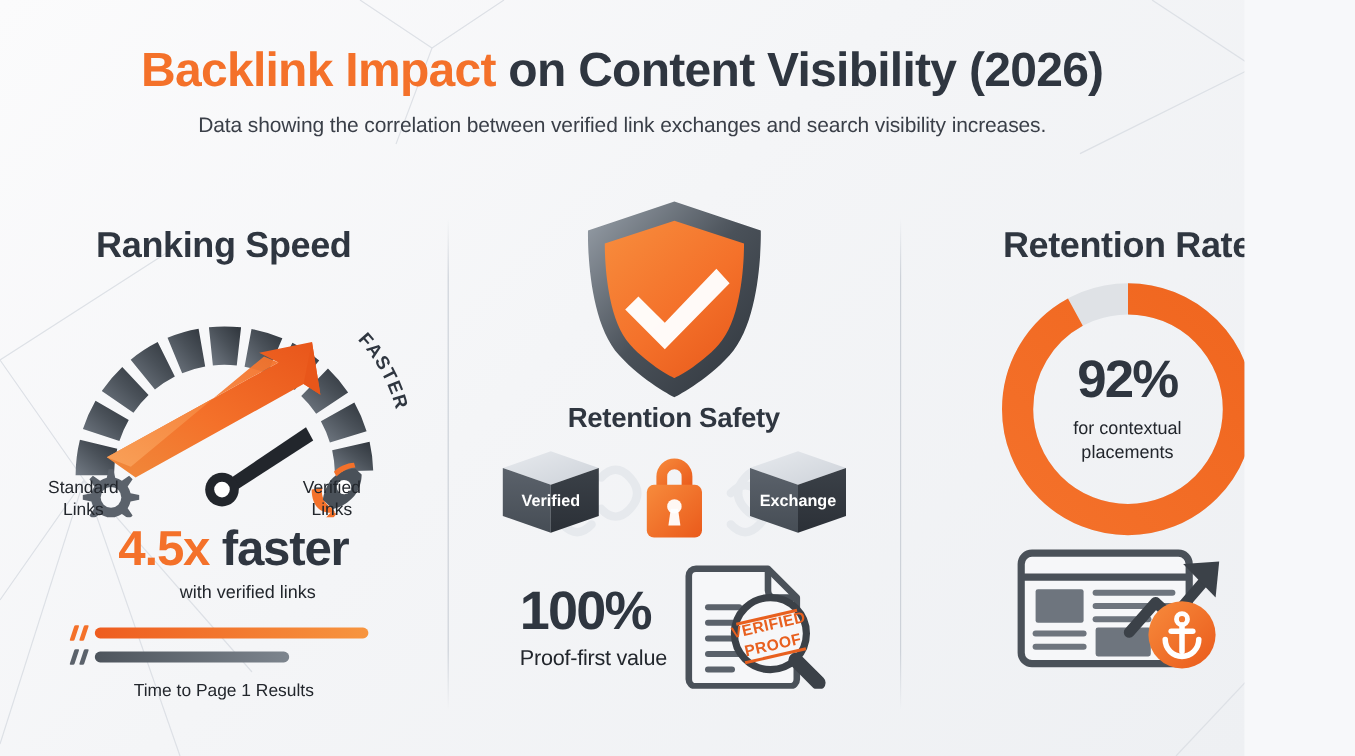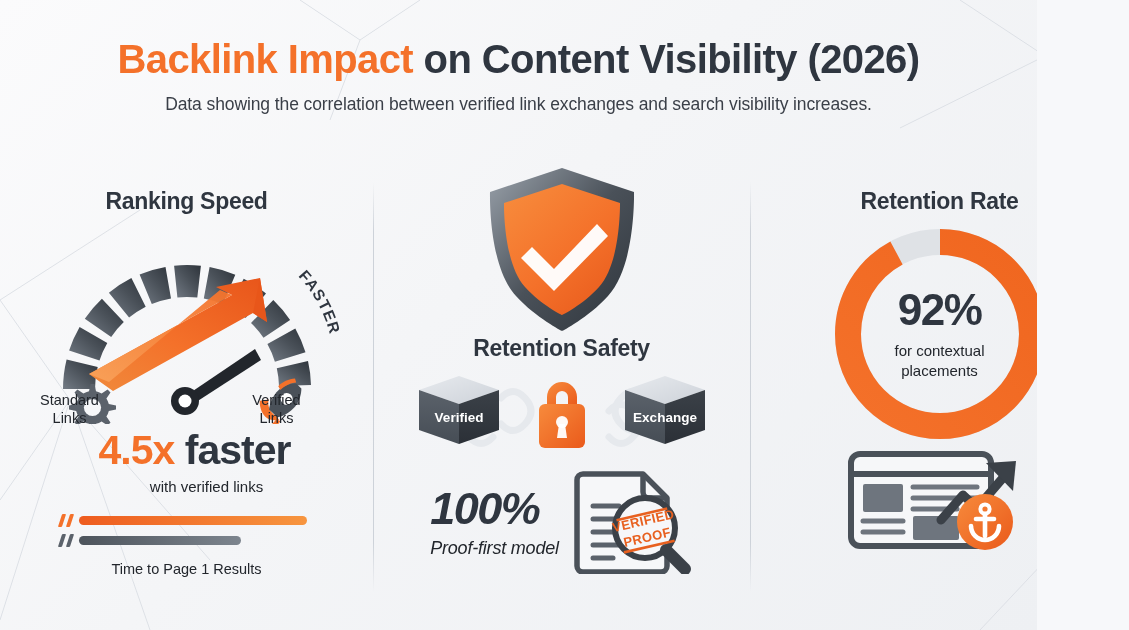--- a/index.html
+++ b/index.html
@@ -36,21 +36,21 @@
   .panel { position:relative; height:100%; }
   .panel.left   { width:373px; }
   .panel.center { width:377px; }
   .panel.right  { width:379px; }
   .divider {
     position:absolute; top:12px; bottom:8px; width:1px;
     background:linear-gradient(to bottom,rgba(200,205,212,0) 0%,#cdd2d9 12%,#cdd2d9 88%,rgba(200,205,212,0) 100%);
   }
 
   .panel-title {
-    text-align:center; font-size:23px; font-weight:bold; color:#2f3640;
+    text-align:center; font-size:30px; font-weight:bold; color:#2f3640;
     letter-spacing:-0.3px; margin-top:18px;
   }
 
   
   .gauge-wrap { position:relative; width:340px; height:205px; margin:4px auto 0; }
   .gauge-label {
     position:absolute; text-align:center; font-size:14.5px; color:#22262c;
     line-height:1.25; width:110px;
   }
   .gauge-label.left-lab { left:-2px; top:172px; }
@@ -81,21 +81,21 @@
   .bars-cap { text-align:center; font-size:14.5px; color:#22262c; margin-top:14px; }
 
   
   .shield-wrap { width:200px; height:175px; margin:-8px auto 0; position:relative; }
   .center-title {
     text-align:center; font-size:23px; font-weight:bold; color:#2f3640;
     letter-spacing:-0.3px; margin-top:-2px;
   }
   .chain-wrap { width:330px; height:78px; margin:10px auto 0; }
   .bottom-center { display:flex; align-items:center; justify-content:center; gap:14px; margin-top:16px; }
-  .pct-block { text-align:left;font-style:italic; }
+  .pct-block { text-align:left; }
   .pct-num { font-size:45px; font-weight:bold; color:#2f3640; letter-spacing:-1.5px; line-height:1; }
   .pct-cap { font-size:18px; color:#22262c; margin-top:7px; letter-spacing:-0.2px; }
 
   
   .donut-wrap { position:relative; width:222px; height:222px; margin:8px auto 0; }
   .donut-center {
     position:absolute; inset:0; display:flex; flex-direction:column;
     align-items:center; justify-content:center; text-align:center;
   }
   .donut-pct { font-size:44px; font-weight:bold; color:#2f3640; letter-spacing:-1.5px; line-height:1; }
@@ -322,21 +322,21 @@
             <rect x="142" y="32" width="46" height="44" rx="6" fill="url(#lockG)"></rect>
             <circle cx="165" cy="50" r="6" fill="#ffffff" opacity="0.95"></circle>
             <path d="M 162 52 h 6 l 2 14 h -10 Z" fill="#ffffff" opacity="0.95"></path>
           </g>
         </svg>
       </div>
 
       <div class="bottom-center">
         <div class="pct-block">
           <div class="pct-num">100%</div>
-          <div class="pct-cap">Proof-first model</div>
+          <div class="pct-cap">Proof-first value</div>
         </div>
 
         <div>
           <svg width="120" height="108" viewBox="0 0 120 108">
 
             <path d="M 10 8 h 60 l 24 24 v 68 a 6 6 0 0 1 -6 6 h -78 a 6 6 0 0 1 -6 -6 v -86 a 6 6 0 0 1 6 -6 Z" fill="#f6f7f9" stroke="#4a5159" stroke-width="5.5" stroke-linejoin="round"></path>
             <path d="M 70 8 v 18 a 6 6 0 0 0 6 6 h 18" fill="none" stroke="#4a5159" stroke-width="5.5" stroke-linejoin="round"></path>
             <g stroke="#5b626b" stroke-width="5" stroke-linecap="round">
               <path d="M 20 40 h 26"></path>
                 <path d="M 20 53 h 26"></path>

